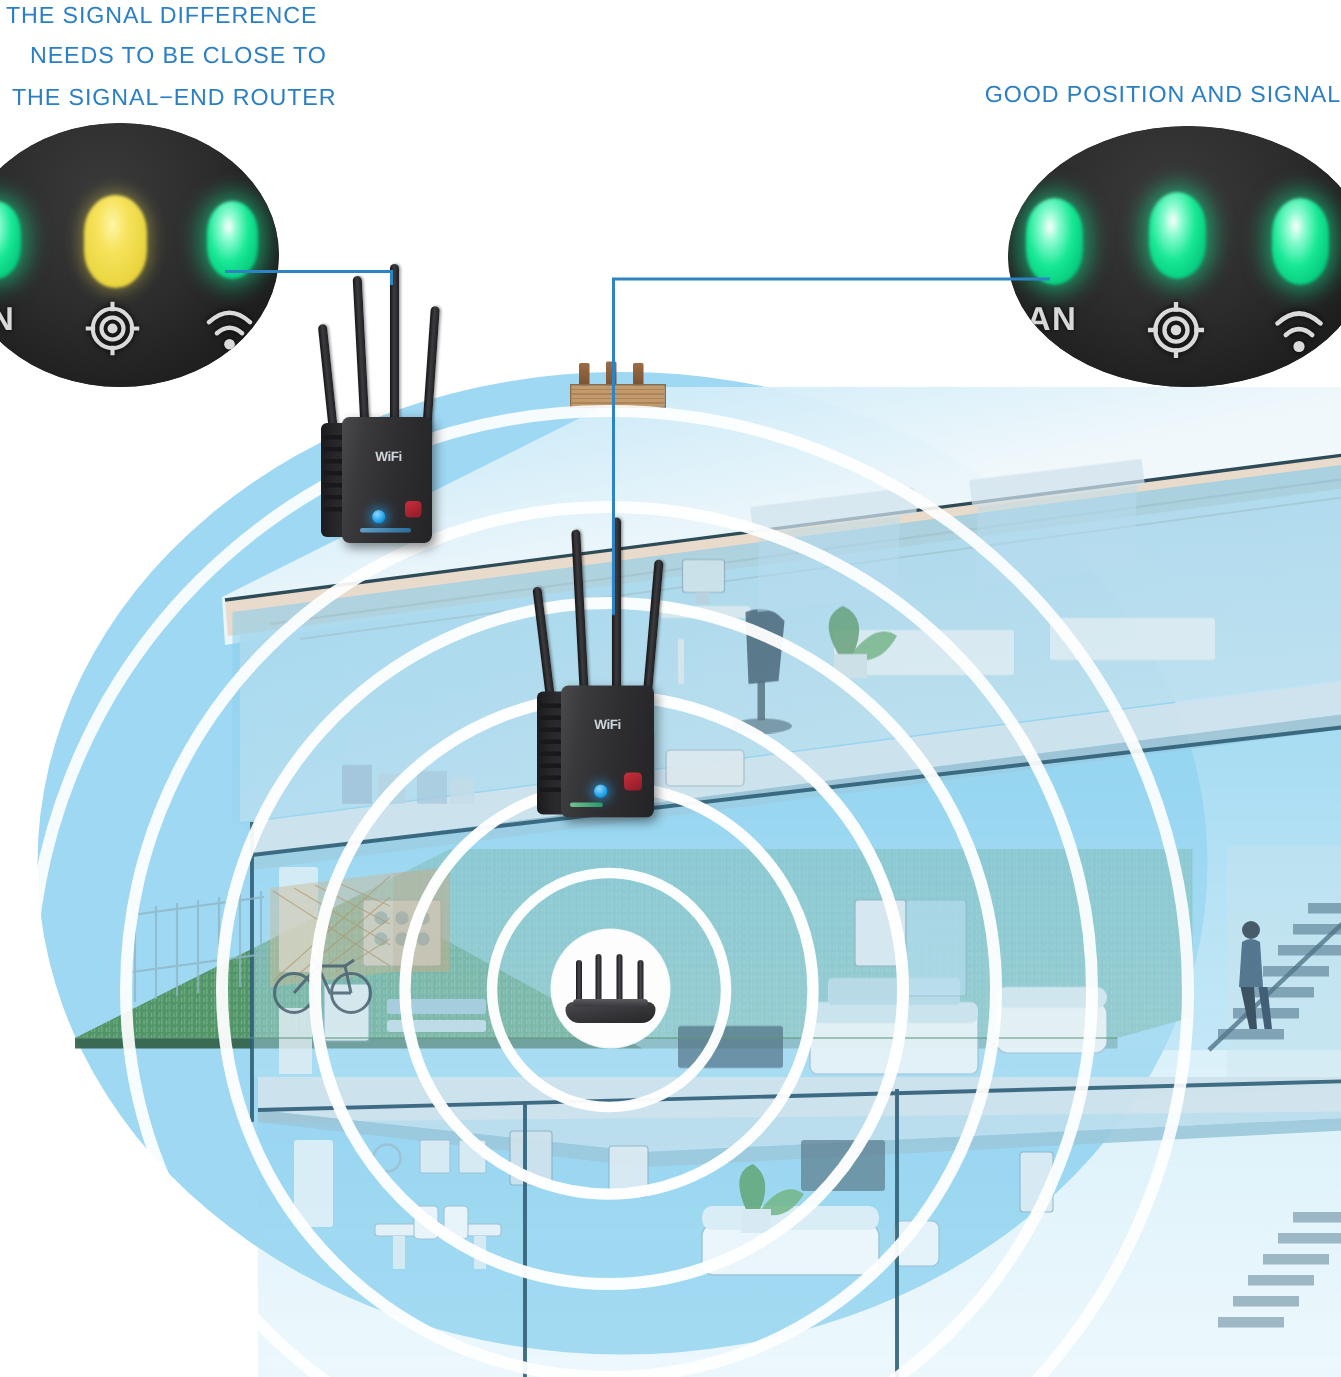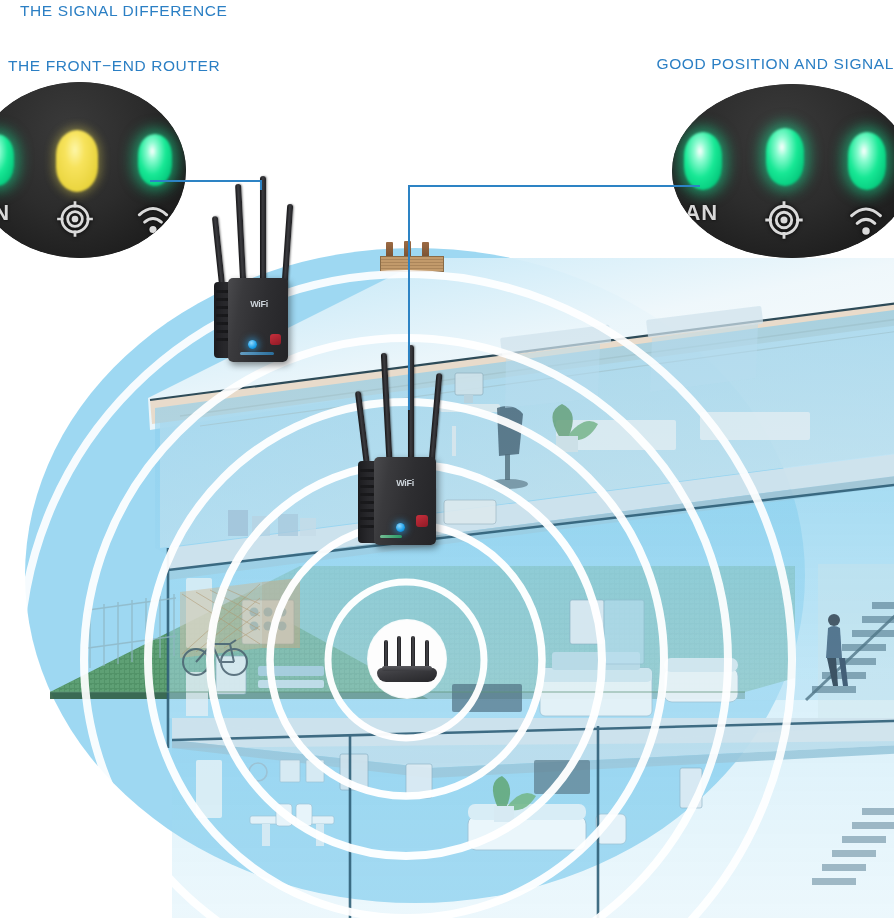--- a/index.html
+++ b/index.html
@@ -4,21 +4,21 @@
 <style>
   html,body{margin:0;padding:0;background:#ffffff;}
   body{width:894px;height:918px;position:relative;overflow:hidden;
        font-family:"Liberation Sans","DejaVu Sans",sans-serif;}
 
   #stage{position:absolute;left:0;top:0;width:894px;height:918px;overflow:hidden;background:#fff;}
 
   
   .caption{position:absolute;letter-spacing:.6px;font-weight:500;
            white-space:nowrap;}
-  .cap-left{left:20px;font-size:15.5px;}
+  .cap-left{left:4px;font-size:15.5px;}
   .cap-l1{top:2px;}
   .cap-l2{top:29px;left:20px;}
   .cap-l3{top:57px;left:8px;}
   .cap-right{right:0px;top:55px;font-size:15.5px;text-align:right;}
 
   
   .led-bubble{position:absolute;border-radius:50%;overflow:hidden;
               background:#2b2b2b;}
   .led-bubble .inner{position:absolute;inset:0;border-radius:50%;
         background:radial-gradient(ellipse at 45% 28%,#3a3a3a 0%,#2c2c2c 45%,#1d1d1d 78%,#141414 100%);}
@@ -85,21 +85,22 @@
   .cstack{position:absolute;
       background:repeating-linear-gradient(0deg,#c29a6b 0 2px,#ab855a 2px 3px);
       border:.5px solid #8a6b46;}
 </style>
 </head>
 <body>
 
 <div id="stage">
 
   <div class="caption cap-left cap-l1" style="color: rgb(43, 127, 196);">THE SIGNAL DIFFERENCE</div>
-  <div class="caption cap-left cap-l3" style="color: rgb(43, 127, 196);">THE FRONT−END ROUTER</div>
+  <div class="caption cap-left cap-l2" style="color: rgb(43, 127, 196);">NEEDS TO BE CLOSE TO</div>
+  <div class="caption cap-left cap-l3" style="color: rgb(43, 127, 196);">THE SIGNAL−END ROUTER</div>
   <div class="caption cap-right" style="color: rgb(43, 127, 196); margin-left: 20px;">GOOD POSITION AND SIGNAL</div>
 
   <div id="scene">
 
     <div class="blue-blob" style="left: 25px; top: 0px; width: 780px; height: 655px; background: rgb(158, 216, 242);"></div>
 
     <svg id="house" viewBox="0 0 894 670">
       <defs>
         <linearGradient id="gRoofTop" x1="0" y1="0" x2="1" y2="1">
           <stop offset="0" stop-color="#bfe6f7"></stop>

